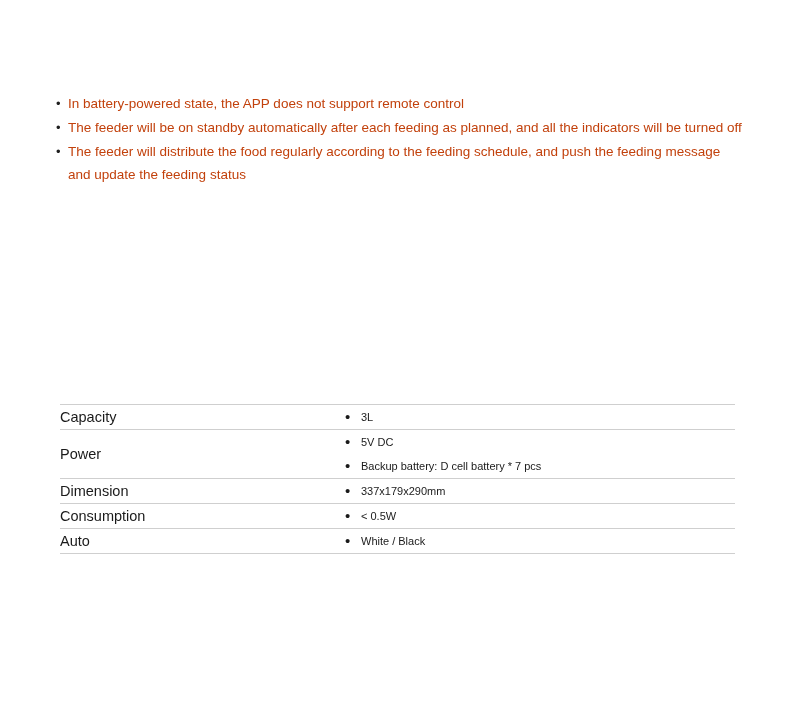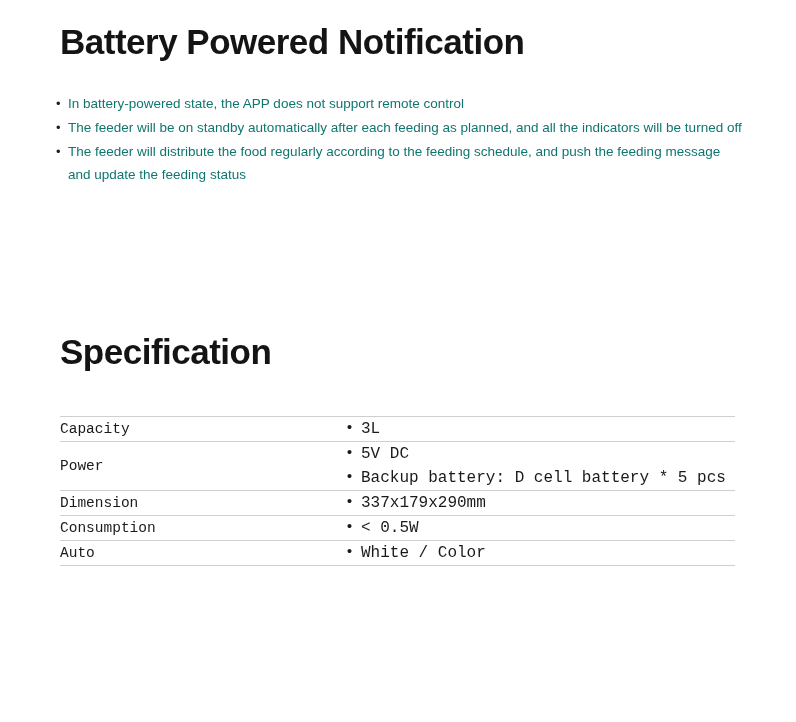--- a/index.html
+++ b/index.html
@@ -40,65 +40,64 @@
     left: 54px;
     top: 92px;
     width: 690px;
     list-style: none;
     margin: 0;
     padding: 0;
   }
   #notification-list li {
     font-size: 13.5px;
     line-height: 23px;
-    color: #0f766e;
+    color: #c2410c;
     padding-left: 14px;
     position: relative;
     margin-bottom: 1px;
   }
   #notification-list li::before {
     content: "\2022";
     position: absolute;
     left: 2px;
     top: 0;
     font-size: 13px;
     color: #1f1f1f;
   }
   #spec-title {
     position: absolute;
     left: 60px;
     top: 332px;
   }
   #spec-table {
     position: absolute;
     left: 60px;
-    top: 416px;
+    top: 404px;
     width: 675px;
     border-collapse: collapse;
-    font-family: Liberation Mono, monospace;
   }
   #spec-table tr {
     border-bottom: 1px solid #cfcfcf;
   }
   #spec-table tr:first-child {
     border-top: 1px solid #cfcfcf;
   }
   #spec-table td {
     padding: 0;
     vertical-align: middle;
   }
   td.spec-label {
     width: 285px;
     font-size: 14.5px;
     color: #1a1a1a;
     padding: 13px 0 13px 10px;
     box-sizing: border-box;
   }
   td.spec-value {
-    font-size: 16px;
+    font-size: 11px;
     color: #1a1a1a;
     padding: 12px 0 12px 0;
   }
   td.spec-value ul {
     margin: 0;
     padding: 0;
     list-style: none;
   }
   td.spec-value li {
     position: relative;
@@ -113,46 +112,44 @@
     font-size: 15px;
     line-height: 24px;
     color: #1a1a1a;
   }
 </style>
 </head>
 <body>
 
 <div class="page">
 
-  <h1 class="section-title" id="notification-title">Battery Powered Notification</h1>
 
   <ul id="notification-list">
     <li>In battery-powered state, the APP does not support remote control</li>
     <li>The feeder will be on standby automatically after each feeding as planned, and all the indicators will be turned off</li>
     <li>The feeder will distribute the food regularly according to the feeding schedule, and push the feeding message and update the feeding status</li>
   </ul>
 
-  <h1 class="section-title" id="spec-title">Specification</h1>
 
   <table id="spec-table">
     <tbody>
       <tr>
         <td class="spec-label">Capacity</td>
         <td class="spec-value">
           <ul>
             <li>3L</li>
           </ul>
         </td>
       </tr>
       <tr>
         <td class="spec-label">Power</td>
         <td class="spec-value">
           <ul>
             <li>5V DC</li>
-            <li>Backup battery: D cell battery * 5 pcs</li>
+            <li>Backup battery: D cell battery * 7 pcs</li>
           </ul>
         </td>
       </tr>
       <tr>
         <td class="spec-label">Dimension</td>
         <td class="spec-value">
           <ul>
             <li>337x179x290mm</li>
           </ul>
         </td>
@@ -162,20 +159,20 @@
         <td class="spec-value">
           <ul>
             <li>&lt; 0.5W</li>
           </ul>
         </td>
       </tr>
       <tr>
         <td class="spec-label">Auto</td>
         <td class="spec-value">
           <ul>
-            <li>White / Color</li>
+            <li>White / Black</li>
           </ul>
         </td>
       </tr>
     </tbody>
   </table>
 
 </div>
 
 </body></html>

